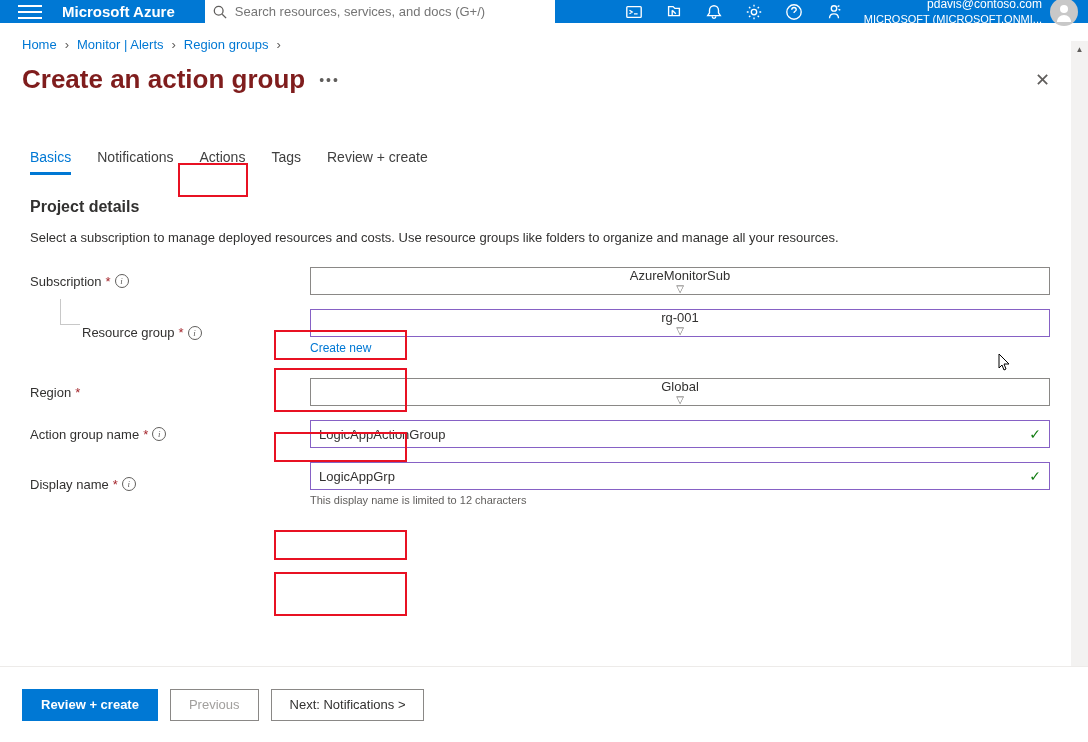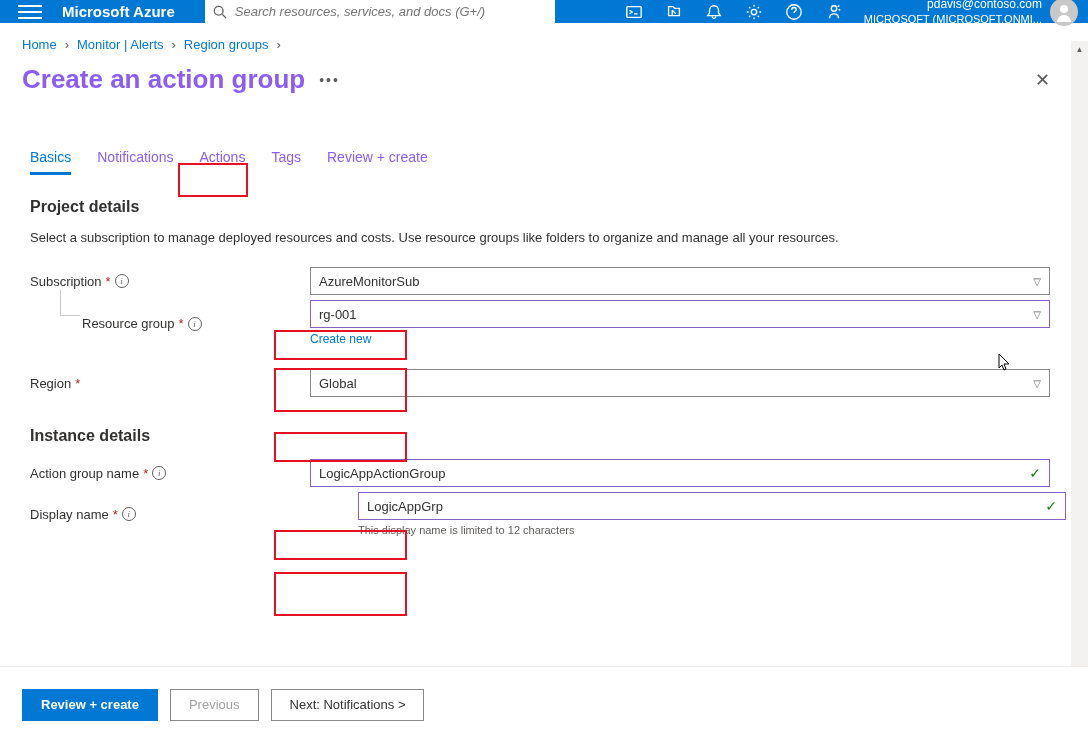--- a/index.html
+++ b/index.html
@@ -5,65 +5,65 @@
 * { box-sizing: border-box; margin: 0; padding: 0; font-family: 'Segoe UI', Arial, sans-serif; }
 body { width: 1088px; height: 742px; overflow: hidden; background: #fff; position: relative; }
 
 
 .header { height: 23px; background: #0078d4; display: flex; align-items: center; color: #fff; padding: 0 10px; }
 .hamburger { width: 24px; height: 24px; cursor: pointer; display: flex; flex-direction: column; justify-content: center; gap: 4px; margin-right: 20px; margin-left: 8px; }
 .hamburger span { height: 2px; background: #fff; }
 .brand { font-size: 15px; font-weight: 600; margin-right: 30px; }
 .searchbox { flex: 0 0 350px; height: 28px; background: #fff; display: flex; align-items: center; padding: 0 8px; border-radius: 2px; }
 .searchbox svg { width: 14px; height: 14px; fill: #605e5c; margin-right: 8px; }
-.searchbox input { border: none; outline: none; font-size: 13px; color: #323130; flex: 1; background: transparent; font-style: italic; }
+.searchbox input { border: none; outline: none; font-size: 13px; color: #323130; flex: 1; background: transparent; }
 .header-icons { display: flex; align-items: center; margin-left: auto; gap: 0; }
 .header-icon { width: 40px; height: 40px; display: flex; align-items: center; justify-content: center; cursor: pointer; }
 .header-icon svg { width: 18px; height: 18px; fill: none; stroke: #fff; stroke-width: 1.5; }
 .user-info { text-align: right; font-size: 11px; margin-left: 10px; margin-right: 8px; line-height: 1.3; }
 .user-email { font-size: 12px; }
 .avatar { width: 28px; height: 28px; border-radius: 50%; background: #c8c8c8; display: flex; align-items: center; justify-content: center; }
 .avatar svg { width: 20px; height: 20px; fill: #fff; }
 
 
 .breadcrumb { padding: 14px 22px 8px; font-size: 13px; display: flex; align-items: center; gap: 8px; }
 .breadcrumb a { color: #0078d4; text-decoration: none; cursor: pointer; }
 .breadcrumb .chev { color: #605e5c; }
 
 
 .title-row { display: flex; align-items: center; padding: 4px 22px 24px; }
-.page-title { font-size: 26px; font-weight: 600; color: #8b5cf6; }
+.page-title { font-size: 26px; font-weight: 600; color: #7f1d1d; }
 .ellipsis { margin-left: 14px; color: #605e5c; font-size: 14px; cursor: pointer; letter-spacing: 2px; }
 .close-x { margin-left: auto; font-size: 18px; cursor: pointer; color: #605e5c; padding: 4px; margin-right: 12px; }
 
 
 .content { padding: 0 22px 60px 30px; position: relative; height: calc(742px - 41px - 40px - 60px - 76px); }
 
 
 .tabs { display: flex; gap: 26px; border-bottom: 1px solid transparent; margin-top: 24px; }
-.tab { font-size: 14px; color: #8b5cf6; padding: 6px 0 10px; cursor: pointer; position: relative; }
+.tab { font-size: 14px; color: #404040; padding: 6px 0 10px; cursor: pointer; position: relative; }
 .tab.active { color: #0078d4; }
 .tab.active::after { content: ''; position: absolute; left: 0; right: 0; bottom: 0; height: 3px; background: #0078d4; }
 
 
 .desc { font-size: 13px; color: #323130; margin-top: 18px; }
 .desc a { color: #0078d4; text-decoration: underline; cursor: pointer; }
 
 .section-h { font-size: 16px; font-weight: 600; color: #323130; margin-top: 22px; margin-bottom: 14px; }
 .sub-desc { font-size: 13px; color: #323130; margin-bottom: 22px; }
 
 
-.form-row { display: flex; align-items: center; margin-bottom: 5px; position: relative; }
+.form-row { display: flex; align-items: center; margin-bottom: 14px; position: relative; }
 .form-row.indent .label { padding-left: 52px; }
 .label { flex: 0 0 280px; font-size: 13px; color: #323130; display: flex; align-items: center; gap: 4px; }
 .req { color: #a4262c; }
 .info-ic { display: inline-flex; width: 14px; height: 14px; border: 1px solid #605e5c; border-radius: 50%; align-items: center; justify-content: center; font-size: 9px; color: #605e5c; cursor: pointer; font-style: italic; font-family: serif; }
 .field { flex: 1; max-width: 740px; position: relative; }
 .select, .input { width: 100%; height: 28px; border: 1px solid #8a8886; font-size: 13px; padding: 0 8px; color: #323130; background: #fff; display: flex; align-items: center; justify-content: space-between; }
-.select { cursor: pointer; }
+.select { cursor: pointer; flex-direction: column; }
 .select.purple, .input.purple { border-color: #8661c5; }
 .chev-down { font-size: 10px; color: #605e5c; }
 .check-ic { color: #107c10; font-size: 14px; margin-left: auto; }
 .create-new { font-size: 12px; color: #0078d4; cursor: pointer; margin-top: 4px; display: inline-block; }
 .hint { font-size: 11px; color: #605e5c; margin-top: 4px; }
 
 .tree-line { position: absolute; left: 30px; top: -10px; width: 20px; height: 26px; border-left: 1px solid #c8c8c8; border-bottom: 1px solid #c8c8c8; }
 
 
 .hl { position: absolute; border: 2px solid #e81123; pointer-events: none; z-index: 5; }
@@ -219,37 +219,36 @@
       <span class="req">*</span>
     </div>
     <div class="field">
       <div class="select">
         <span>Global</span>
         <span class="chev-down">▽</span>
       </div>
     </div>
   </div>
 
-  <h2 class="section-h" style="margin-top:30px;">Instance details</h2>
 
   <div class="form-row">
     <div class="label">
       <span>Action group name</span>
       <span class="req">*</span>
       <span class="info-ic">i</span>
     </div>
     <div class="field">
       <div class="input purple">
         <span>LogicAppActionGroup</span>
         <span class="check-ic">✓</span>
       </div>
     </div>
   </div>
 
-  <div class="form-row" style="margin-bottom:4px;gap:48px;">
+  <div class="form-row" style="margin-bottom:4px;">
     <div class="label">
       <span>Display name</span>
       <span class="req">*</span>
       <span class="info-ic">i</span>
     </div>
     <div class="field">
       <div class="input purple">
         <span>LogicAppGrp</span>
         <span class="check-ic">✓</span>
       </div>

